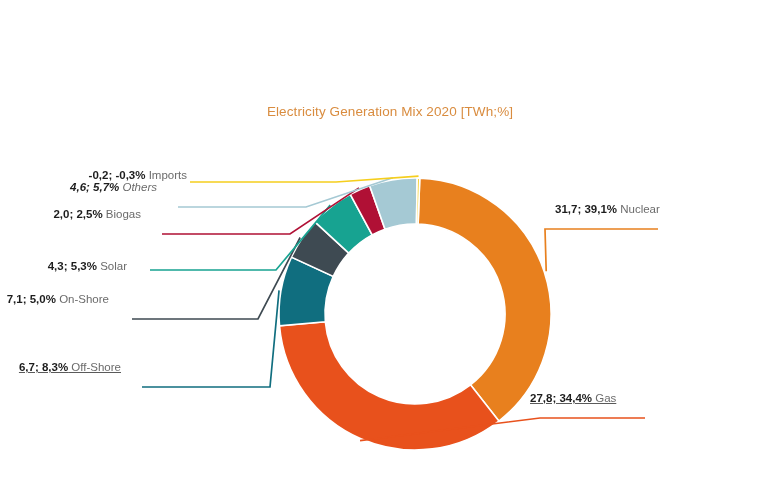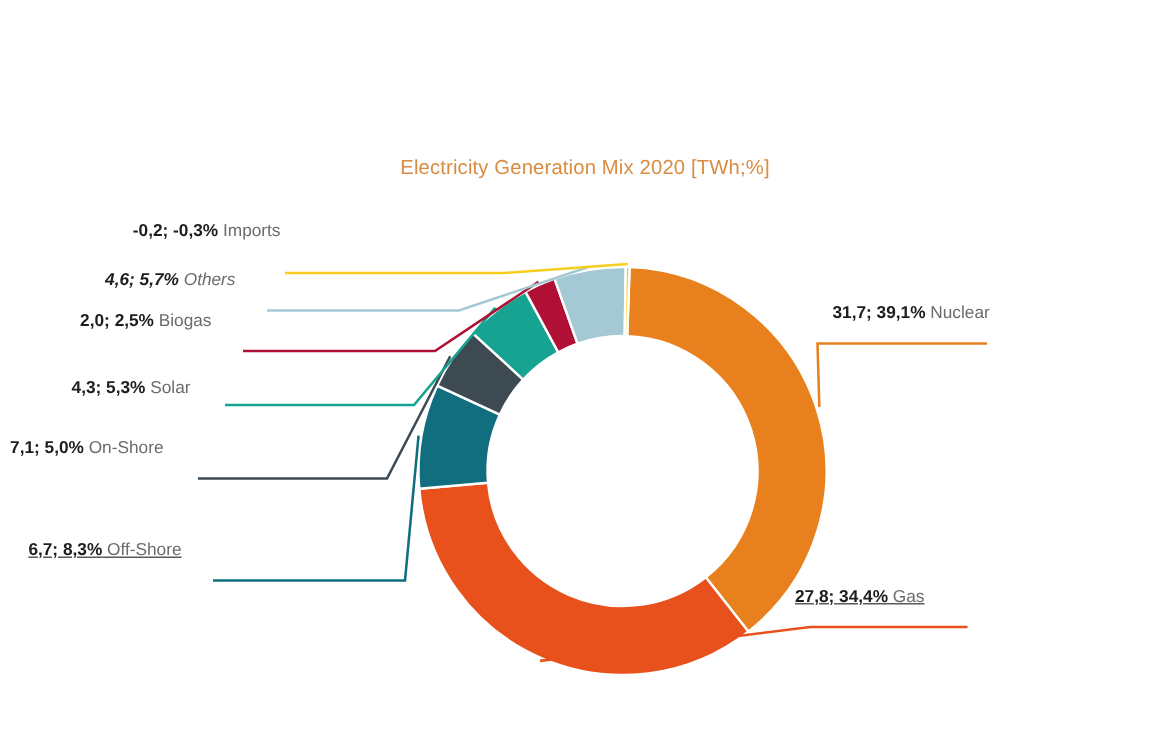--- a/index.html
+++ b/index.html
@@ -108,20 +108,20 @@
           <path d="M 392.76435887644215 177.80317087455984 L 306 207 L 178 207" fill="none" stroke="#A5C9D4" stroke-width="1.7"></path>
           <path d="M 418.523863482569 176.04499869103614 L 336 182 L 190 182" fill="none" stroke="#F5CE1E" stroke-width="1.7"></path>
         </g>
     </svg>
 
     <div id="callout-labels">
         <div class="label-box lbl-right" style="left: 555px; top: 203px;"><span class="val">31,7; 39,1%</span><span class="name"> Nuclear</span></div>
         <div class="label-box lbl-right" style="left: 530px; top: 392px; text-decoration: underline;"><span class="val">27,8; 34,4%</span><span class="name"> Gas</span></div>
         <div class="label-box lbl-left" style="right: 520px; top: 361px; text-decoration: underline;"><span class="val">6,7; 8,3%</span><span class="name"> Off-Shore</span></div>
         <div class="label-box lbl-left" style="right: 532px; top: 293px;"><span class="val">7,1; 5,0%</span><span class="name"> On-Shore</span></div>
-        <div class="label-box lbl-left" style="right: 514px; top: 253px;"><span class="val">4,3; 5,3%</span><span class="name"> Solar</span></div>
+        <div class="label-box lbl-left" style="right: 514px; top: 260px;"><span class="val">4,3; 5,3%</span><span class="name"> Solar</span></div>
         <div class="label-box lbl-left" style="right: 500px; top: 208px;"><span class="val">2,0; 2,5%</span><span class="name"> Biogas</span></div>
         <div class="label-box lbl-left" style="right: 484px; top: 181px; font-style: italic;"><span class="val">4,6; 5,7%</span><span class="name"> Others</span></div>
-        <div class="label-box lbl-left" style="right: 454px; top: 148px;"><span class="val">-0,2; -0,3%</span><span class="name"> Imports</span></div>
+        <div class="label-box lbl-left" style="right: 454px; top: 169px;"><span class="val">-0,2; -0,3%</span><span class="name"> Imports</span></div>
       </div>
 
   </div>
 </div>
 
 </body></html>

